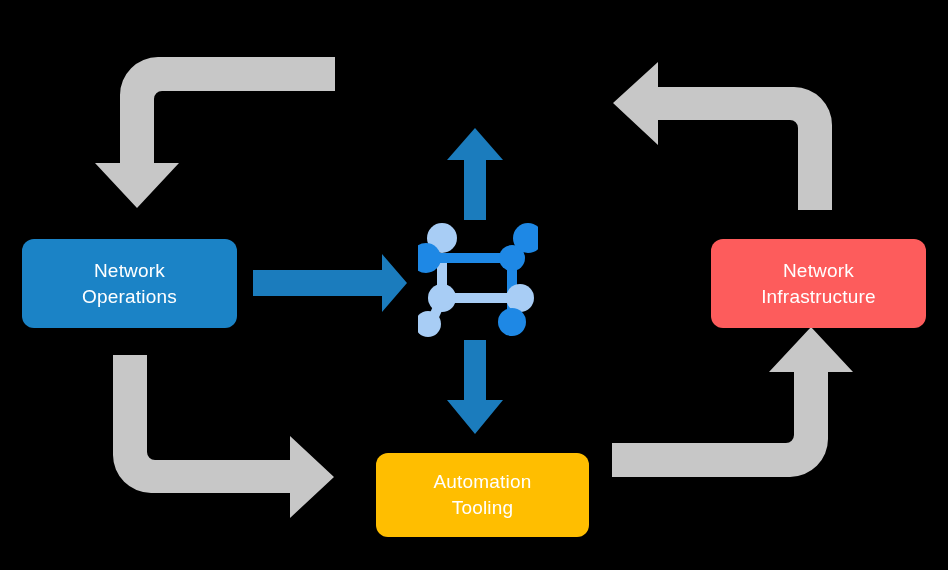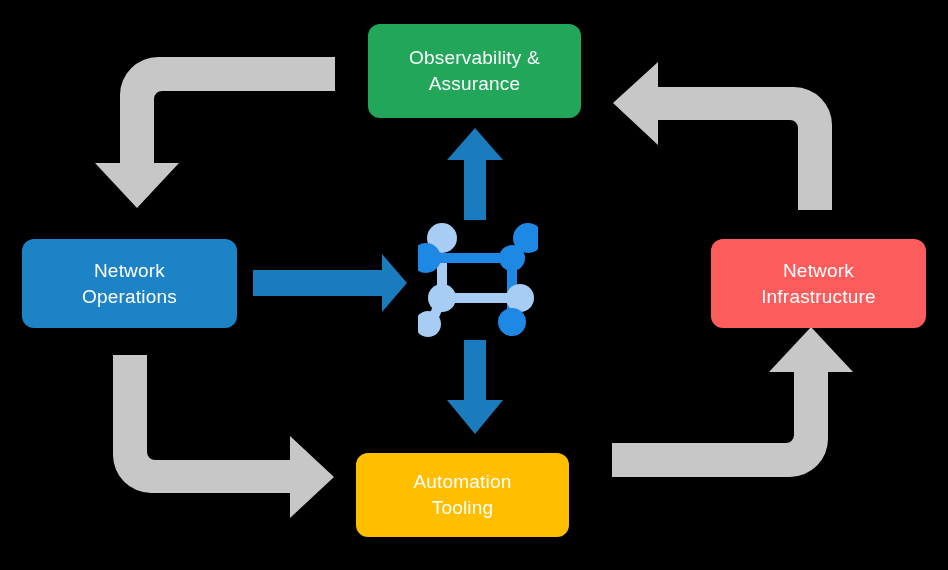--- a/index.html
+++ b/index.html
@@ -56,21 +56,21 @@
     background: #1b83c6;
   }
   #box-network-infrastructure {
     left: 711px;
     top: 239px;
     width: 215px;
     height: 89px;
     background: #fd5c5c;
   }
   #box-automation-tooling {
-    left: 356px;
+    left: 376px;
     top: 453px;
     width: 213px;
     height: 84px;
     background: #ffbe00;
   }
   .box-label {
     display: block;
     white-space: pre-line;
   }
   #center-icon {
@@ -130,24 +130,20 @@
     </g>
 
     <g fill="#1e88e5">
       <circle cx="8" cy="40" r="15"></circle>
       <circle cx="94" cy="40" r="13"></circle>
       <circle cx="110" cy="20" r="15"></circle>
       <circle cx="94" cy="104" r="14"></circle>
     </g>
   </svg>
 
-  <div class="node-box" id="box-observability" style="background: rgb(34, 167, 90); color: rgb(255, 255, 255);">
-    <span class="box-label">Observability &amp;
-Assurance</span>
-  </div>
 
   <div class="node-box" id="box-network-operations" style="background: rgb(27, 131, 198); color: rgb(255, 255, 255);">
     <span class="box-label">Network
 Operations</span>
   </div>
 
   <div class="node-box" id="box-network-infrastructure" style="background: rgb(253, 92, 92); color: rgb(255, 255, 255);">
     <span class="box-label">Network
 Infrastructure</span>
   </div>

